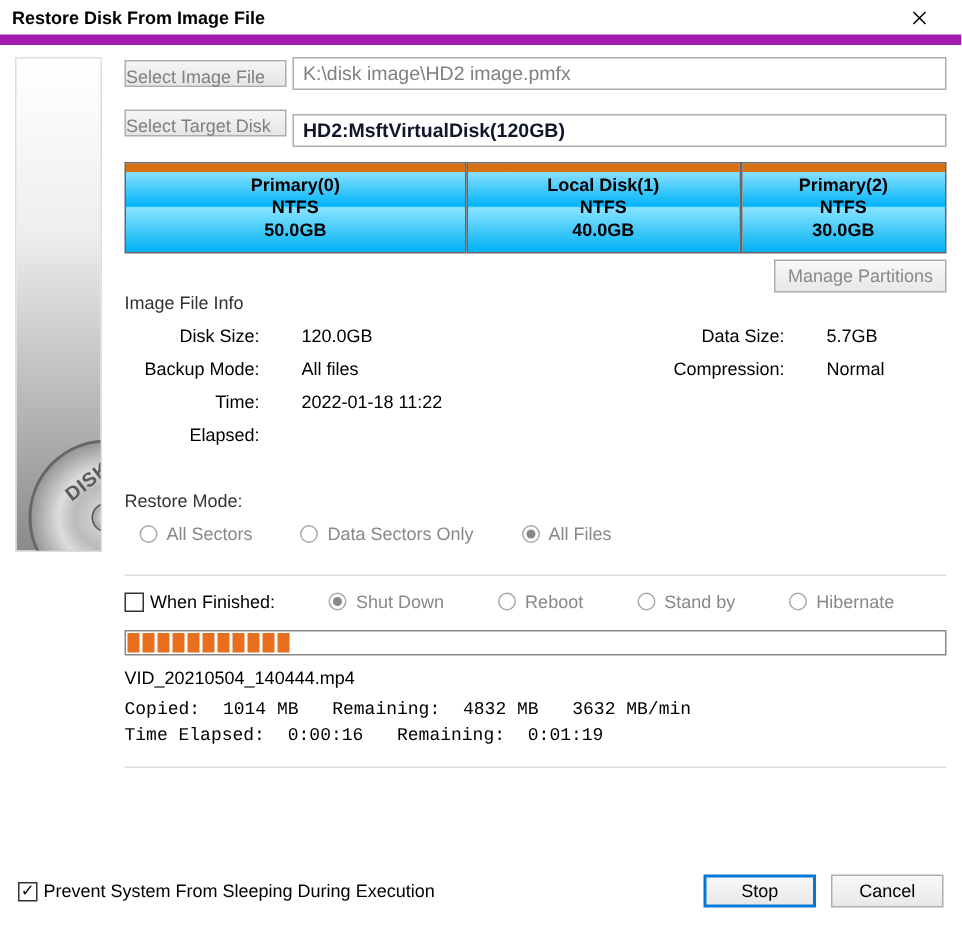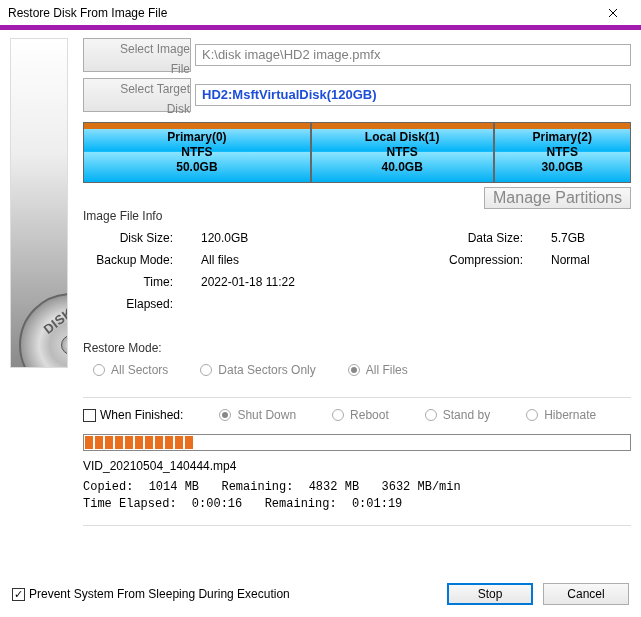--- a/index.html
+++ b/index.html
@@ -1,34 +1,34 @@
 <!DOCTYPE html>
 <html><head>
 <meta charset="utf-8">
 <style>
 * { box-sizing: border-box; margin: 0; padding: 0; }
 body { font-family: "Segoe UI", Tahoma, sans-serif; font-size: 12px; background: #fff; color: #000; width: 641px; height: 617px; overflow: hidden; }
-.titlebar { height: 30px; border-bottom: 5px solid #a21caf; display: flex; align-items: center; padding: 0 8px; justify-content: space-between; }
+.titlebar { height: 30px; border-bottom: 7px solid #a21caf; display: flex; align-items: center; padding: 0 8px; justify-content: space-between; font-weight: bold; }
 .titlebar-text { font-size: 12px; }
 .close-btn { width: 40px; height: 28px; display: flex; align-items: center; justify-content: center; font-size: 14px; cursor: pointer; }
 .content { display: flex; padding: 8px 10px 0 10px; height: 545px; }
 .left-image { width: 120px; height: 330px; margin-right: 15px; position: relative; background: linear-gradient(180deg, #fff 0%, #eee 35%, #8a8a8a 100%); border: 1px solid #ddd; }
 .hdd-graphic { position: absolute; bottom: 0; left: 0; width: 100%; height: 55%; border-radius: 4px 4px 0 0; overflow: hidden; }
 .hdd-disc { position: absolute; bottom: -30px; left: 8px; width: 104px; height: 104px; border-radius: 50%; background: radial-gradient(circle, #fff 0%, #ccc 15%, #bbb 30%, #ddd 45%, #999 70%, #888 100%); border: 2px solid #666; }
 .hdd-center { position: absolute; bottom: 12px; left: 50px; width: 20px; height: 20px; border-radius: 50%; background: radial-gradient(circle, #eee, #888); border: 1px solid #555; }
 .hdd-text { position: absolute; bottom: 55px; left: 25px; font-weight: bold; font-size: 13px; color: #5a5a5a; transform: rotate(-38deg); letter-spacing: 0.5px; }
 .right-panel { flex: 1; }
 .row-selector { display: flex; align-items: center; margin-bottom: 6px; }
-.sel-btn { width: 108px; height: 34px; background: linear-gradient(#f5f5f5, #e5e5e5); border: 1px solid #adadad; color: #808080; font-size: 12px; text-align: right; line-height: 20px; padding-left: 24px; }
+.sel-btn { width: 108px; height: 18px; background: linear-gradient(#f5f5f5, #e5e5e5); border: 1px solid #adadad; color: #808080; font-size: 12px; text-align: left; line-height: 20px; }
 .sel-value { flex: 1; height: 22px; border: 1px solid #adadad; margin-left: 4px; padding: 2px 6px; color: #808080; font-size: 13px; overflow: hidden; }
-.sel-value.bold { color: #1d4ed8; font-weight: bold; }
+.sel-value.bold { color: #0f172a; font-weight: bold; margin-top: 10px; }
 .part-bar { display: flex; margin-top: 10px; height: 61px; gap: 0; }
 .part { border: 1px solid #666; display: flex; flex-direction: column; align-items: center; justify-content: center; font-weight: bold; font-size: 12px; background: linear-gradient(180deg, #d87014 0%, #d87014 10%, #88e0ff 10%, #01b4f8 48%, #89e4ff 50%, #00b0f4 100%); }
 .part span { line-height: 15px; }
-.manage-btn { float: right; margin-top: 4px; height: 22px; padding: 0 8px; background: linear-gradient(#f8f8f8,#e8e8e8); border: 1px solid #adadad; color: #888; font-size: 16px; }
+.manage-btn { float: right; margin-top: 4px; height: 22px; padding: 0 8px; background: linear-gradient(#f8f8f8,#e8e8e8); border: 1px solid #adadad; color: #888; font-size: 12px; }
 .section-title { clear: both; font-size: 12px; color: #333; margin-top: 12px; }
 .info-grid { padding: 4px 0 0 0; }
 .info-row { display: flex; height: 22px; align-items: center; gap: 22px; }
 .info-label { width: 90px; text-align: right; margin-right: 6px; }
 .info-label2 { width: 100px; text-align: right; margin-right: 6px; margin-left: 120px; }
 .info-val { min-width: 80px; }
 .restore-mode { margin-top: 26px; }
 .radio-row { display: flex; align-items: center; margin-top: 8px; padding-left: 10px; gap: 32px; }
 .radio-item { display: flex; align-items: center; gap: 6px; color: #888; }
 .radio-dot { width: 12px; height: 12px; border: 1px solid #aaa; border-radius: 50%; display: inline-block; position: relative; }
@@ -39,21 +39,21 @@
 .checkbox { width: 13px; height: 13px; border: 1px solid #333; display: inline-flex; align-items: center; justify-content: center; margin-right: 4px; }
 .check { color: #000; font-size: 11px; line-height: 1; }
 .progress-bar { height: 17px; border: 1px solid #888; margin-top: 12px; background: #fff; position: relative; overflow: hidden; }
 .progress-fill { height: 100%; display: flex; align-items: center; }
 .prog-seg { width: 8px; height: 13px; background: #e96f1e; margin:0 1px; }
 .file-name { margin-top: 8px; }
 .stats { margin-top: 6px; line-height: 17px; font-family: Liberation Mono, monospace; }
 .stats-row { display: flex; gap: 4px; }
 .footer { height: 38px; border-top: 0; padding: 0 12px; display: flex; align-items: center; }
 .footer-left { flex: 1; display: flex; align-items: center; }
-.btn { width: 86px; height: 22px; border: 1px solid #adadad; background: linear-gradient(#f8f8f8,#e8e8e8); font-size: 12px; margin-left: 10px; cursor: pointer; }
+.btn { width: 75px; height: 22px; border: 1px solid #adadad; background: linear-gradient(#f8f8f8,#e8e8e8); font-size: 12px; margin-left: 10px; cursor: pointer; }
 .btn.primary { border: 2px solid #0078d7; line-height: 18px; }
 </style>
 </head>
 <body>
 
 <div class="titlebar">
   <span class="titlebar-text">Restore Disk From Image File</span>
   <div class="close-btn">
     <svg width="10" height="10" viewBox="0 0 10 10">
         <path d="M1 1 L9 9 M9 1 L1 9" stroke="#000" stroke-width="1"></path>

